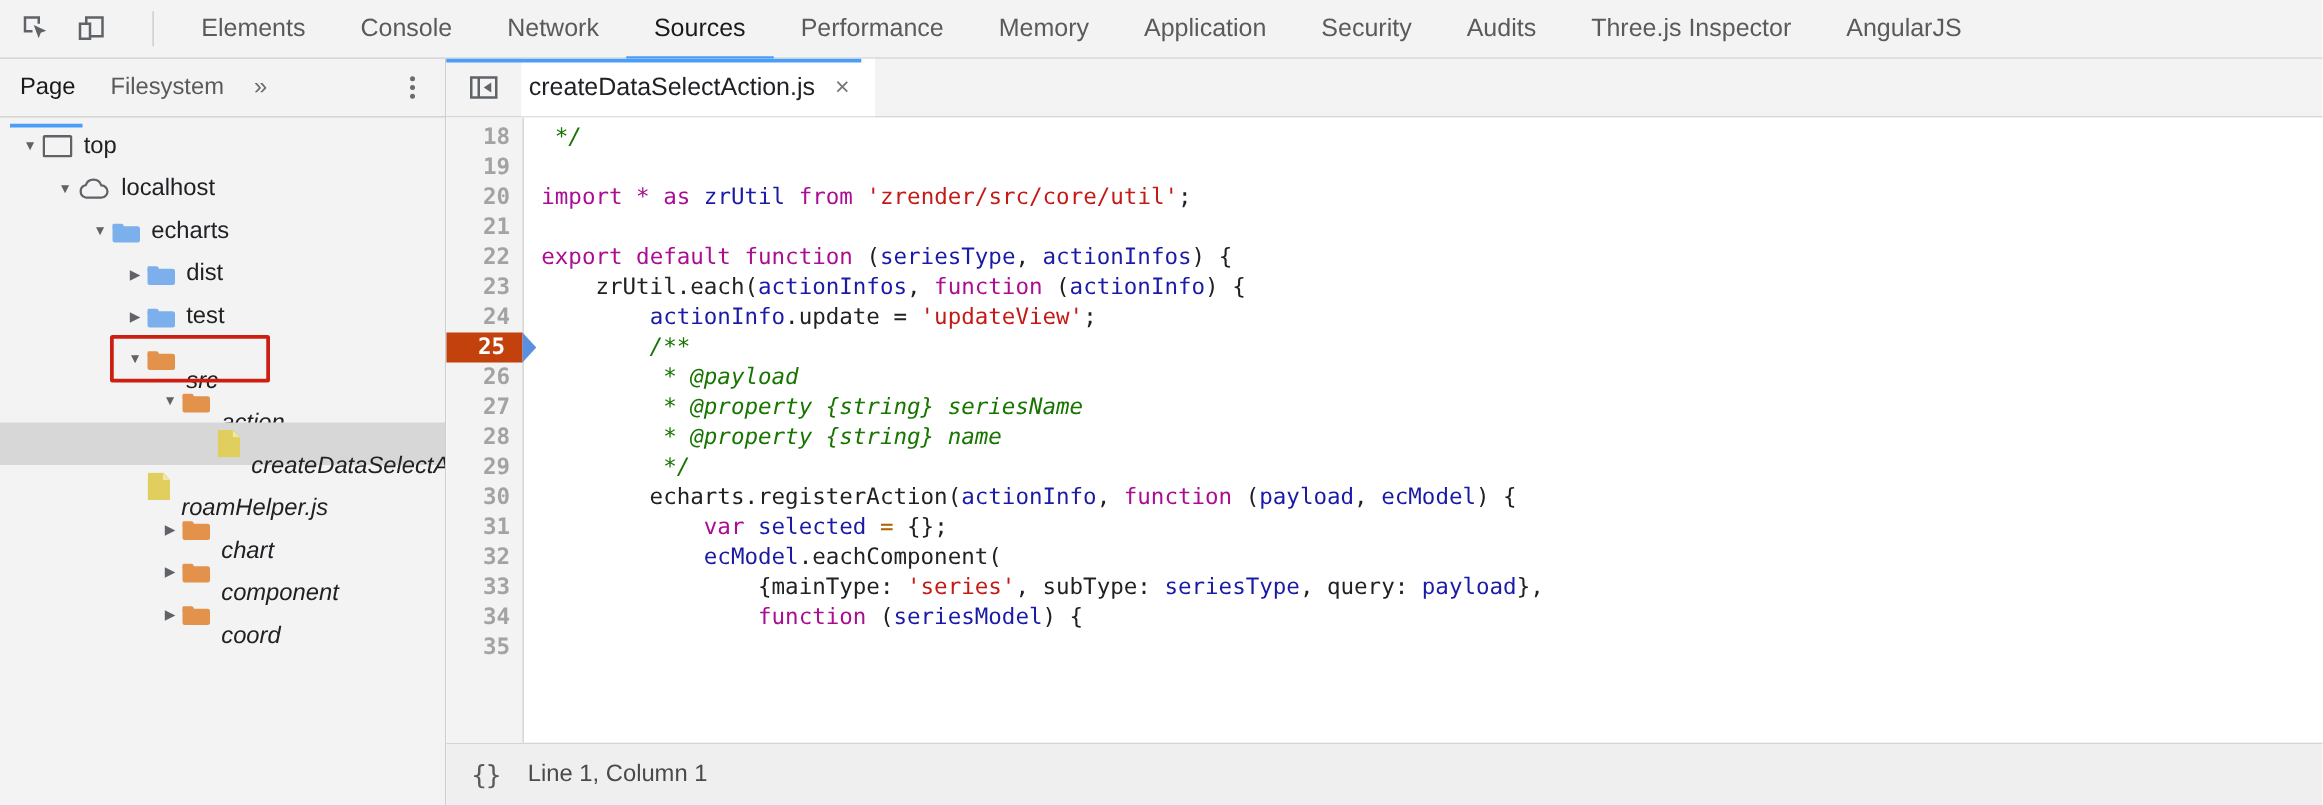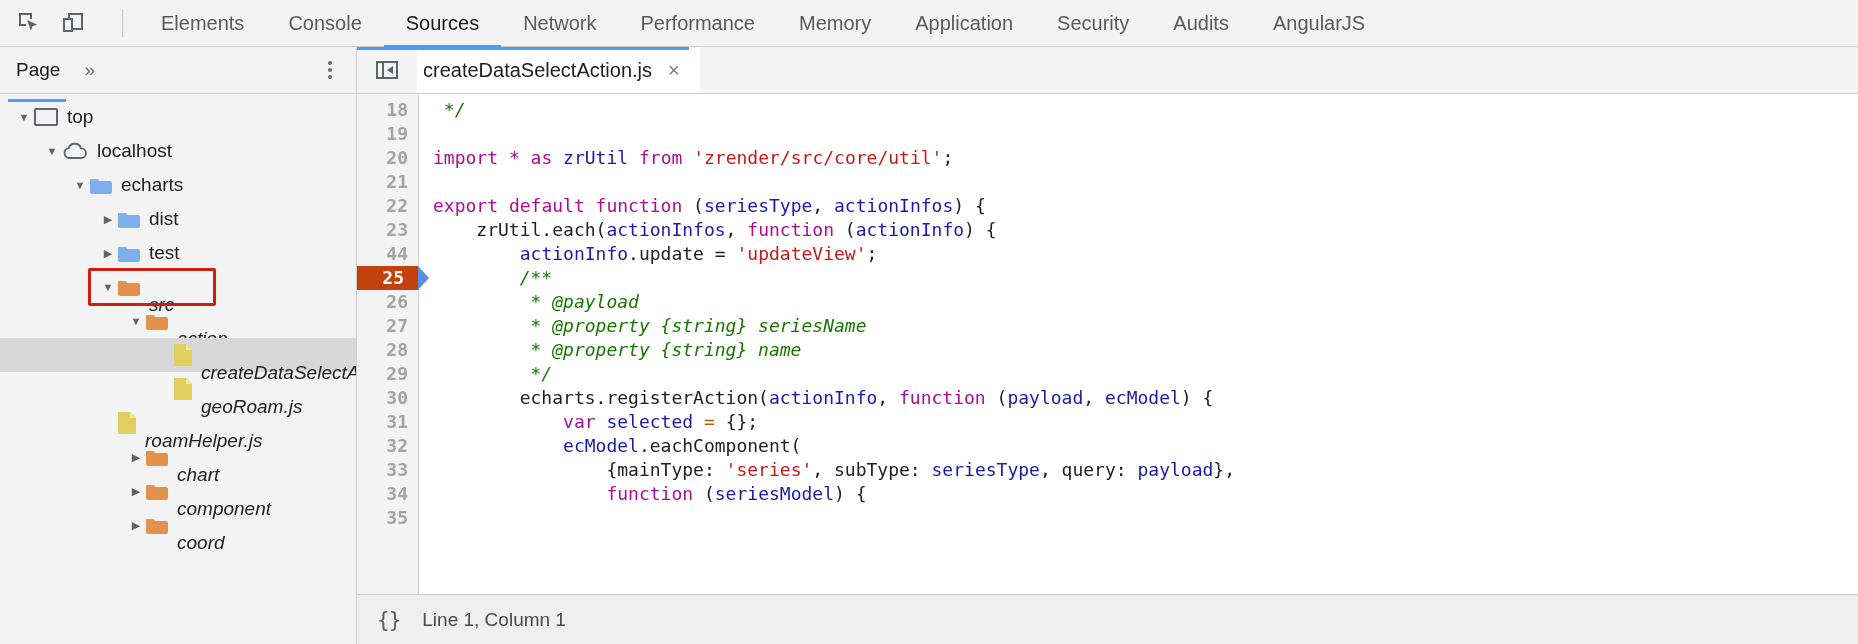--- a/index.html
+++ b/index.html
@@ -217,53 +217,59 @@
       </div>
       <div class="tb-sep"></div>
     </div>
     <div class="maintabs">
       <div class="mtab">
           <span>Elements</span>
         </div>
       <div class="mtab">
           <span>Console</span>
         </div>
+      <div class="mtab">
+          <span>Network</span>
+        </div>
       <div class="mtab active">
           <span>Sources</span>
         </div>
       <div class="mtab">
-          <span>Network</span>
-        </div>
-      <div class="mtab">
           <span>Performance</span>
         </div>
       <div class="mtab">
           <span>Memory</span>
         </div>
       <div class="mtab">
           <span>Application</span>
         </div>
       <div class="mtab">
           <span>Security</span>
         </div>
       <div class="mtab">
           <span>Audits</span>
+        </div>
+      <div class="mtab">
+          <span>Three.js Inspector</span>
         </div>
       <div class="mtab">
           <span>AngularJS</span>
         </div>
     </div>
   </div>
 
   <div class="split">
 
     <div class="navigator">
       <div class="navbar">
         <div class="ntab active">
             <span>Page</span>
+          </div>
+        <div class="ntab">
+            <span>Filesystem</span>
           </div>
         <div class="nchev">»</div>
         <div class="ndots">
             <i></i>
             <i></i>
             <i></i>
           </div>
       </div>
       <div class="tree" id="tree">
 
@@ -303,25 +309,20 @@
           </div>
           <div class="trow" style="padding-left: 126px;">
             <span class="disc">▼</span>
             <span class="ico folder orange"></span>
             <span class="tlabel ital">action</span>
           </div>
           <div class="trow selected" style="padding-left: 154px;">
             <span class="disc none">▶</span>
             <span class="ico file"></span>
             <span class="tlabel ital">createDataSelectAction.js</span>
-          </div>
-          <div class="trow" style="padding-left: 154px;">
-            <span class="disc none">▶</span>
-            <span class="ico file"></span>
-            <span class="tlabel ital">geoRoam.js</span>
           </div>
           <div class="trow" style="padding-left: 98px;">
             <span class="disc none">▶</span>
             <span class="ico file"></span>
             <span class="tlabel ital">roamHelper.js</span>
           </div>
           <div class="trow" style="padding-left: 126px;">
             <span class="disc">▶</span>
             <span class="ico folder orange"></span>
             <span class="tlabel ital">chart</span>
@@ -355,21 +356,21 @@
         </div>
       </div>
       <div class="codewrap">
         <div class="gutter" id="gutter">
             <div class="lnum">18</div>
             <div class="lnum">19</div>
             <div class="lnum">20</div>
             <div class="lnum">21</div>
             <div class="lnum">22</div>
             <div class="lnum">23</div>
-            <div class="lnum">44</div>
+            <div class="lnum">24</div>
             <div class="lnum active">25</div>
             <div class="lnum">26</div>
             <div class="lnum">27</div>
             <div class="lnum">28</div>
             <div class="lnum">29</div>
             <div class="lnum">30</div>
             <div class="lnum">31</div>
             <div class="lnum">32</div>
             <div class="lnum">33</div>
             <div class="lnum">34</div>

